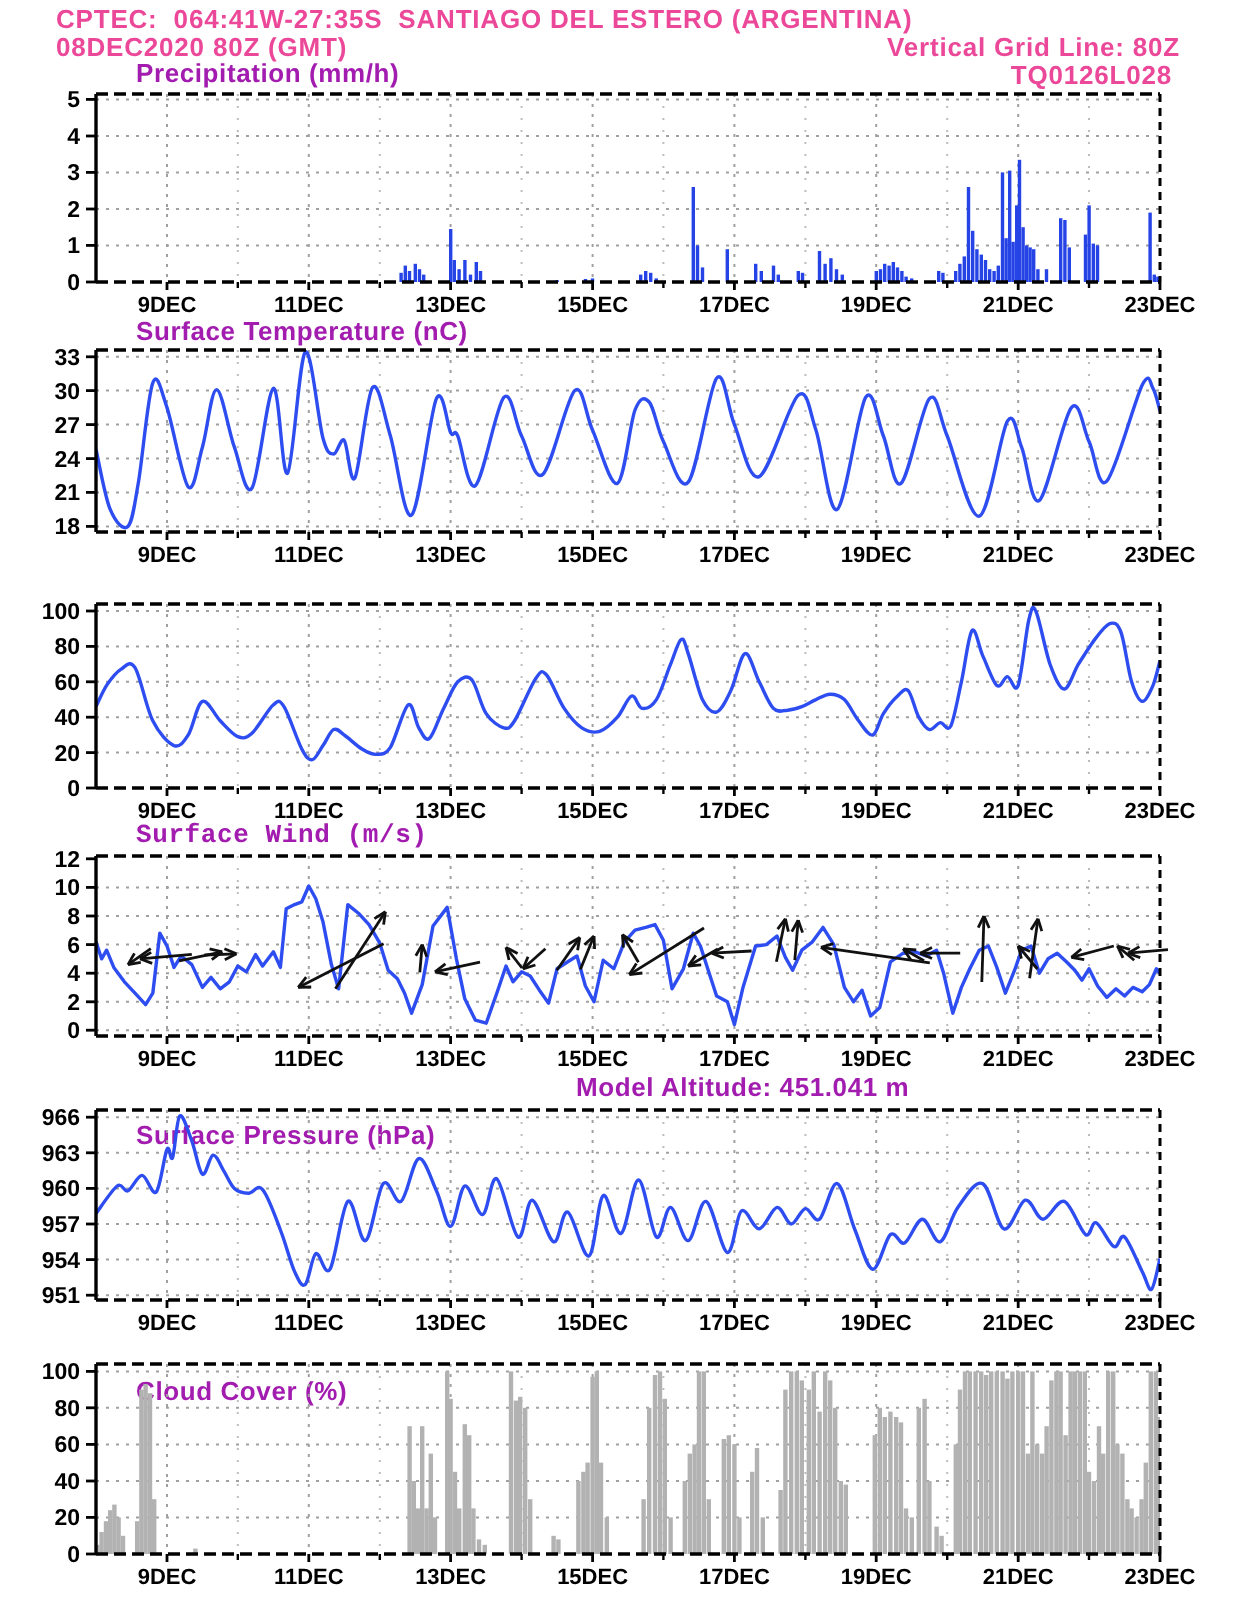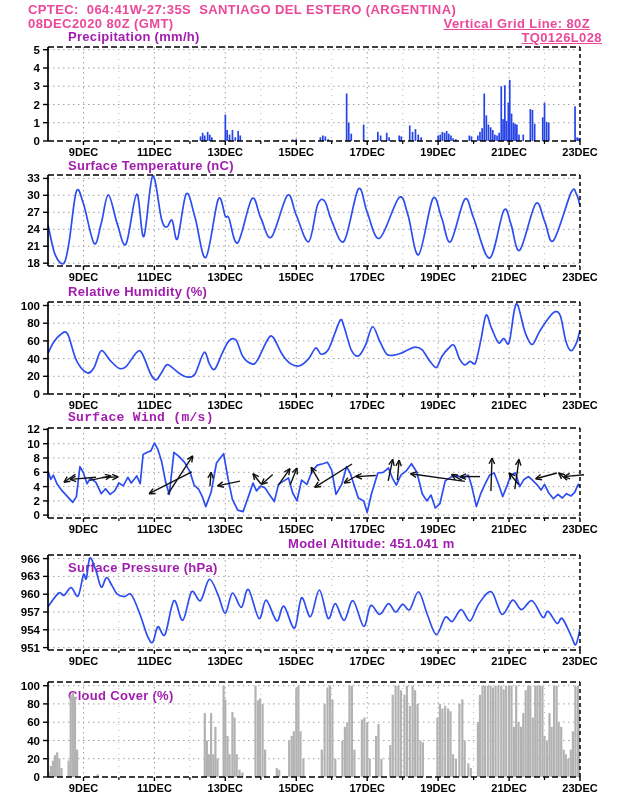--- a/index.html
+++ b/index.html
@@ -2,35 +2,34 @@
 <html><head>
 <meta charset="utf-8">
 <style>
   html,body{margin:0;padding:0;background:#ffffff;}
   #page{position:relative;width:618px;height:800px;background:#fff;overflow:hidden;
         font-family:"Liberation Sans",sans-serif;}
   .hdr{position:absolute;font-size:13px;font-weight:700;letter-spacing:0.4px;white-space:pre;}
   .orange{color:#ec4899;}
   .magenta{color:#a21caf;}
   .ttl{position:absolute;font-size:13px;font-weight:700;letter-spacing:0.3px;white-space:pre;}
-  .rt{text-align:left;text-decoration:underline;}
+  .rt{text-align:left;}
   svg text{font-family:"Liberation Sans",sans-serif;font-weight:700;}
 </style>
 </head>
 <body>
 
 <div id="page">
   <div class="hdr orange" style="left:28px;top:2px;">CPTEC:  064:41W-27:35S  SANTIAGO DEL ESTERO (ARGENTINA)</div>
   <div class="hdr orange" style="left:28px;top:16px;text-align:right;">08DEC2020 80Z (GMT)</div>
   <div class="hdr orange rt" style="right:28px;top:16px;">Vertical Grid Line: 80Z</div>
-  <div class="hdr orange rt" style="right:16px;top:30px;">TQ0126L028</div>
+  <div class="hdr orange rt" style="right:32px;top:30px;">TQ0126L028</div>
 
   <div class="ttl magenta" style="left:68px;top:29px;">Precipitation (mm/h)</div>
   <div class="ttl magenta" style="left:68px;top:158px;">Surface Temperature (nC)</div>
-  <div class="ttl magenta" style="left:68px;top:284px;">Relative Humidity (%)</div>
   <div class="ttl magenta" style="left:68px;top:410px;font-family:Liberation Mono, monospace;">Surface Wind (m/s)</div>
   <div class="ttl magenta" style="left:68px;top:560px;">Surface Pressure (hPa)</div>
   <div class="ttl magenta" style="left:288px;top:536px;">Model Altitude: 451.041 m</div>
   <div class="ttl magenta" style="left:68px;top:688px;">Cloud Cover (%)</div>
 
   <div id="svg-holder" style="position:absolute;left:0;top:0;width:618px;height:800px;"><svg width="618" height="800" viewBox="0 0 618 800" xmlns="http://www.w3.org/2000/svg">
         <clipPath id="clip0">
           <rect x="48" y="46" width="532" height="96"></rect>
         </clipPath>
         <g>

